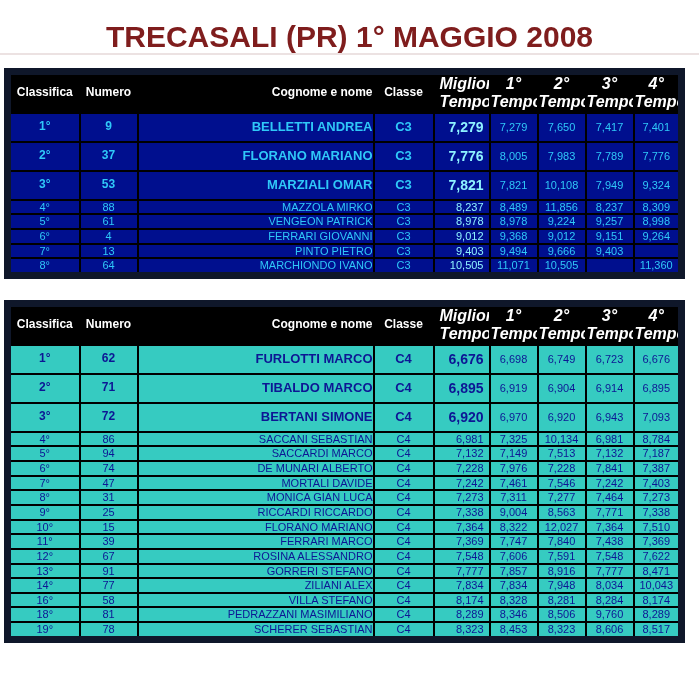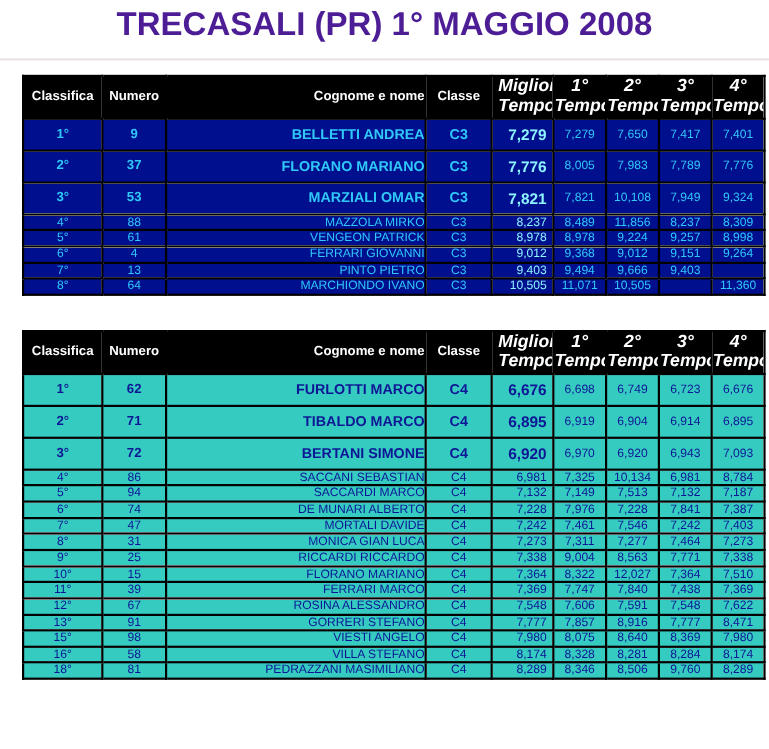--- a/index.html
+++ b/index.html
@@ -2,32 +2,32 @@
 <html><head>
 <meta charset="utf-8">
 <style>
   html,body{margin:0;padding:0;}
   body{
     width:699px;height:681px;position:relative;overflow:hidden;
     background:#ffffff;
     font-family:"Liberation Sans","DejaVu Sans",sans-serif;
   }
   .page-title{
-    margin:0;padding-top:6px;width:699px;
+    margin:0;padding-top:20px;width:699px;
     text-align:center;font-size:30px;font-weight:bold;
-    color:#4c1d95;letter-spacing:0px;
+    color:#7f1d1d;letter-spacing:0px;
   }
   .top-rule{
     position:absolute;left:0;top:53px;width:699px;height:2px;
     background:#ece2e2;
   }
   table.results{
-    position:absolute;left:20px;width:674px;
+    position:absolute;left:4px;width:674px;
     border-collapse:collapse;table-layout:fixed;
-    border:2px solid #0f172a;
+    border:7px solid #0f172a;
   }
   table.t1{top:68px;}
   table.t2{top:300px;}
   .results th,.results td{
     border:2px solid #000;overflow:hidden;white-space:nowrap;
     padding:0;line-height:1.15;
   }
   .results thead th{
     background:#000;color:#fff;font-weight:bold;height:26px;
     font-size:12px;text-align:center;vertical-align:middle;
@@ -348,29 +348,29 @@
           <td class="c-num">91</td>
           <td class="c-name">GORRERI STEFANO</td>
           <td class="c-classe">C4</td>
           <td class="c-best">7,777</td>
           <td class="c-t">7,857</td>
           <td class="c-t">8,916</td>
           <td class="c-t">7,777</td>
           <td class="c-t">8,471</td>
         </tr>
         <tr>
-          <td class="c-pos">15°</td>
-          <td class="c-num">98</td>
-          <td class="c-name">VIESTI ANGELO</td>
-          <td class="c-classe">C4</td>
-          <td class="c-best">7,980</td>
-          <td class="c-t">8,075</td>
-          <td class="c-t">8,640</td>
-          <td class="c-t">8,369</td>
-          <td class="c-t">7,980</td>
+          <td class="c-pos">14°</td>
+          <td class="c-num">77</td>
+          <td class="c-name">ZILIANI ALEX</td>
+          <td class="c-classe">C4</td>
+          <td class="c-best">7,834</td>
+          <td class="c-t">7,834</td>
+          <td class="c-t">7,948</td>
+          <td class="c-t">8,034</td>
+          <td class="c-t">10,043</td>
         </tr>
         <tr>
           <td class="c-pos">16°</td>
           <td class="c-num">58</td>
           <td class="c-name">VILLA STEFANO</td>
           <td class="c-classe">C4</td>
           <td class="c-best">8,174</td>
           <td class="c-t">8,328</td>
           <td class="c-t">8,281</td>
           <td class="c-t">8,284</td>
@@ -380,15 +380,26 @@
           <td class="c-pos">18°</td>
           <td class="c-num">81</td>
           <td class="c-name">PEDRAZZANI MASIMILIANO</td>
           <td class="c-classe">C4</td>
           <td class="c-best">8,289</td>
           <td class="c-t">8,346</td>
           <td class="c-t">8,506</td>
           <td class="c-t">9,760</td>
           <td class="c-t">8,289</td>
         </tr>
+        <tr>
+          <td class="c-pos">19°</td>
+          <td class="c-num">78</td>
+          <td class="c-name">SCHERER SEBASTIAN</td>
+          <td class="c-classe">C4</td>
+          <td class="c-best">8,323</td>
+          <td class="c-t">8,453</td>
+          <td class="c-t">8,323</td>
+          <td class="c-t">8,606</td>
+          <td class="c-t">8,517</td>
+        </tr>
       </tbody>
     </table>
 </div>
 
 </body></html>

